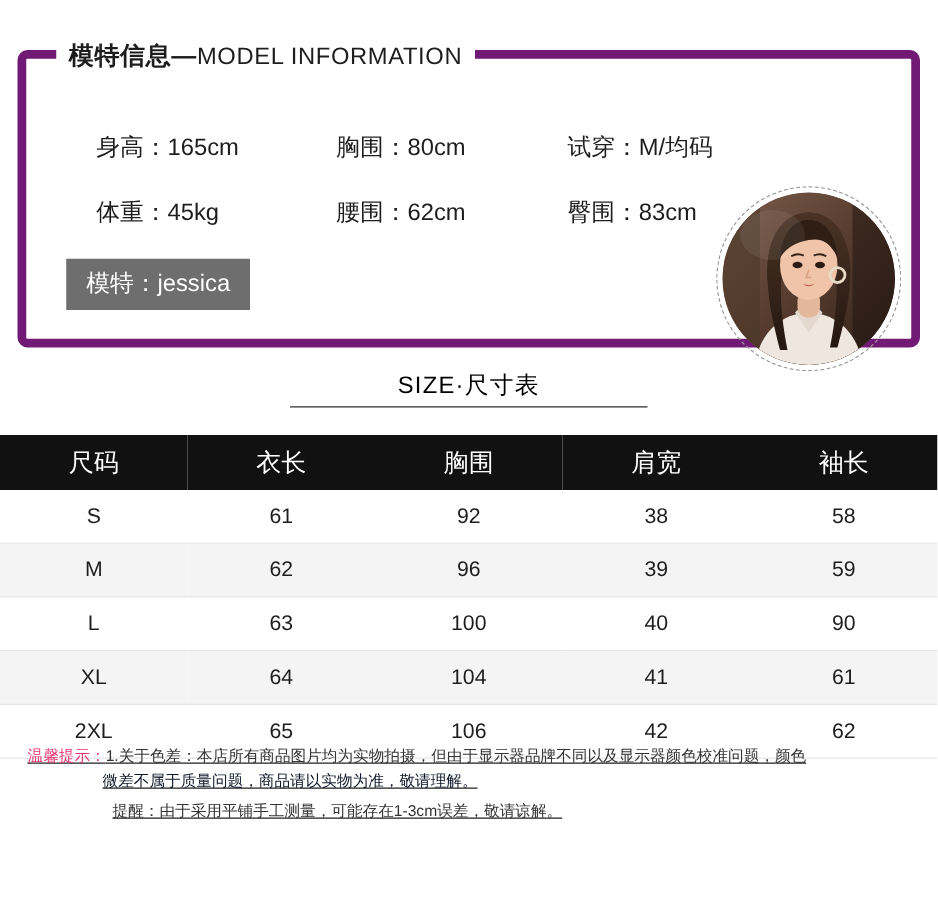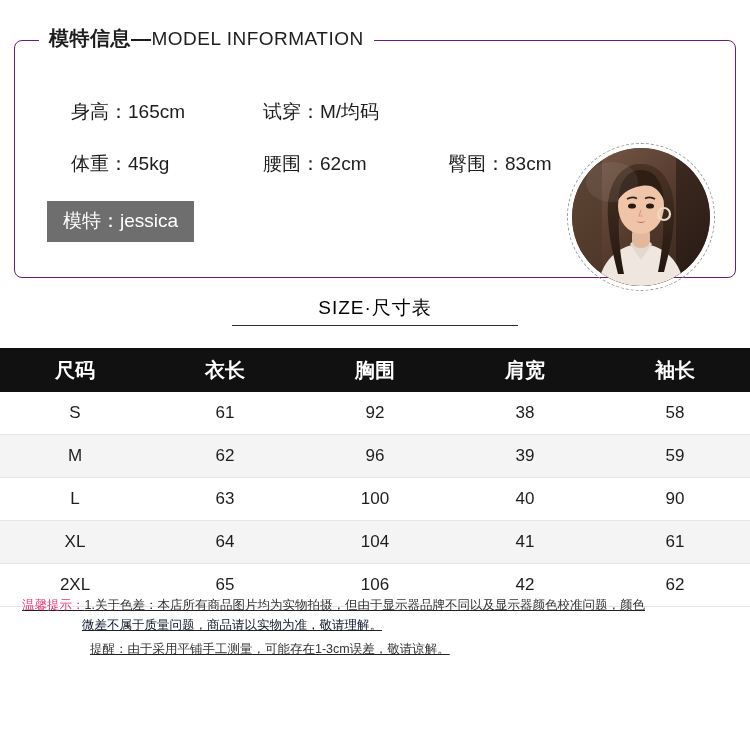--- a/index.html
+++ b/index.html
@@ -20,21 +20,21 @@
     height: 736px;
   }
 
   
   .model-panel {
     position: absolute;
     left: 14px;
     top: 40px;
     width: 722px;
     height: 238px;
-    border: 1px solid #701a75;
+    border: 7px solid #701a75;
     border-radius: 8px;
     box-sizing: border-box;
   }
   .model-title {
     position: absolute;
     left: 24px;
     top: -16px;
     background: #ffffff;
     padding: 0 10px;
     font-size: 20px;
@@ -133,21 +133,21 @@
     left: 0;
     top: 348px;
     width: 750px;
     border-collapse: collapse;
     table-layout: fixed;
   }
   .size-table th {
     background: #111111;
     color: #ffffff;
     font-size: 20px;
-    font-weight: bold;
+    font-weight: normal;
     height: 42px;
     text-align: center;
   }
   .size-table td {
     font-size: 17px;
     height: 40px;
     text-align: center;
     color: #1d1d1d;
     border-bottom: 1px solid #e6e6e6;
   }
@@ -193,20 +193,21 @@
 <div class="page">
 
   <div class="model-panel">
     <div class="model-title">
       <span>模特信息—</span><span class="en">MODEL INFORMATION</span>
     </div>
 
     <div class="specs">
       <div class="spec-row">
         <div class="spec-cell c1"><span>身高：</span><span>165cm</span></div>
+        <div class="spec-cell c2"><span>胸围：</span><span>80cm</span></div>
         <div class="spec-cell c3"><span>试穿：</span><span>M/均码</span></div>
       </div>
       <div class="spec-row">
         <div class="spec-cell c1"><span>体重：</span><span>45kg</span></div>
         <div class="spec-cell c2"><span>腰围：</span><span>62cm</span></div>
         <div class="spec-cell c3"><span>臀围：</span><span>83cm</span></div>
       </div>
     </div>
 
     <div class="model-name-badge">模特：jessica</div>

